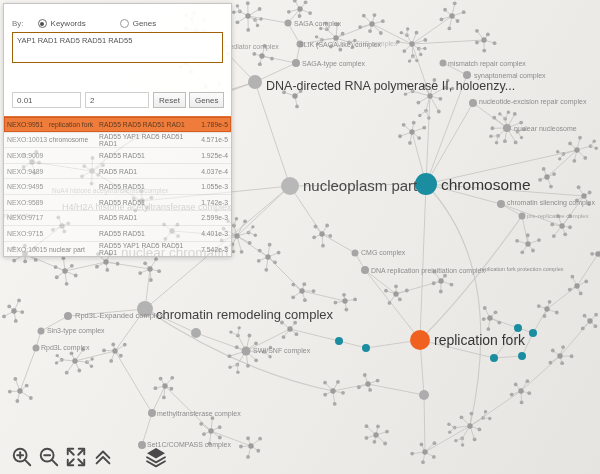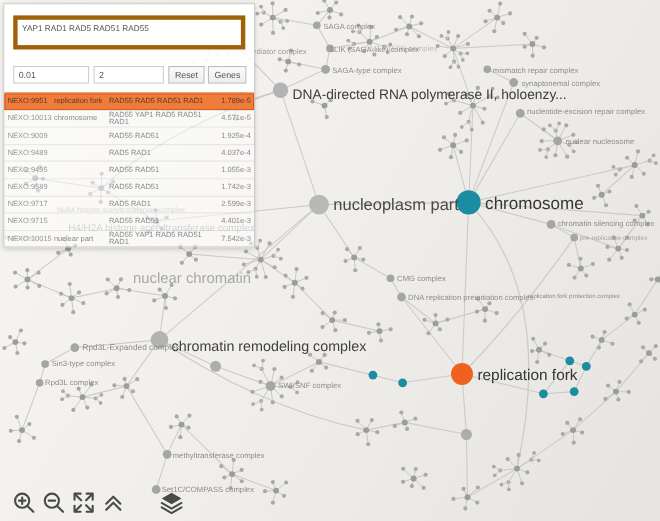--- a/index.html
+++ b/index.html
@@ -21,24 +21,24 @@
   .icon-btn { width:16px; height:16px; margin-left:5px; display:flex; align-items:center;
     justify-content:center; cursor:pointer; flex:none; }
   .by-row { display:flex; align-items:center; margin-top:9px; font-size:8px; color:#777; }
   .radio { width:9px; height:9px; border-radius:50%; border:1px solid #9a9a9a; background:#fff;
     margin:0 4px 0 14px; position:relative; flex:none; }
   .radio.checked { border-color:#6b6b6b; }
   .radio.checked::after { content:""; position:absolute; left:1.5px; top:1.5px; width:4px;
     height:4px; border-radius:50%; background:#4e4e4e; }
   .radio-label { color:#555; margin-right:8px; }
   .te-heading { margin-top:14px; font-size:10px; color:#6e6e6e; }
-  .te-textarea { margin-top:4px; width:100%; height:31px; border:4px solid #a16207; background:#fff;
+  .te-textarea { margin-top:4px; width:100%; height:31px; border:1px solid #a16207; background:#fff;
     font-size:7.5px; color:#555; padding:3px 4px; resize:none; outline:none;
     font-family:"Liberation Sans",sans-serif; }
-  .params-row { display:flex; align-items:center; margin-top:10px; }
+  .params-row { display:flex; align-items:center; margin-top:25px; }
   .param-input { height:16px; border:1px solid #cfcfcf; background:#fff; font-size:8px; color:#555;
     padding:0 4px; outline:none; font-family:"Liberation Sans",sans-serif; }
   .param-a { width:69px; margin-right:4px; }
   .param-b { width:64px; }
   .btn { height:16px; border:1px solid #bdbdbd; background:linear-gradient(#fbfbfb,#ededed);
     font-size:8px; color:#555; padding:0 5px; margin-left:4px; cursor:pointer;
     font-family:Liberation Sans, sans-serif; }
   .btn-submit { margin-left:3px; }
   
   .results { background:rgba(255,255,255,.52); font-size:6.8px; color:#8a8a8a; }
@@ -1015,20 +1015,27 @@
         <text x="52" y="193" font-size="6.5" fill="#9a9a9a" font-family="&quot;Liberation Sans&quot;, sans-serif" opacity="0.8">NuA4 histone acetyltransferase complex</text>
         <text x="62" y="210" font-size="9" fill="#9a9a9a" font-family="&quot;Liberation Sans&quot;, sans-serif" opacity="0.9">H4/H2A histone acetyltransferase complex</text>
         <text x="4" y="218" font-size="6.5" fill="#9a9a9a" font-family="&quot;Liberation Sans&quot;, sans-serif" opacity="0.8">rt complex</text>
       </g>
     </svg>
 
   <div id="panel">
     <div class="panel-top">
 
 
+      <div class="by-row">
+        <span>By:</span>
+        <span class="radio checked"></span>
+        <span class="radio-label">Keywords</span>
+        <span class="radio" style="margin-left:26px"></span>
+        <span class="radio-label">Genes</span>
+      </div>
 
       <textarea class="te-textarea" style="">YAP1 RAD1 RAD5 RAD51 RAD55</textarea>
 
       <div class="params-row">
         <input class="param-input param-a" value="0.01" style="">
         <input class="param-input param-b" value="2" style="">
         <button class="btn">Reset</button>
         <button class="btn btn-submit">Genes</button>
       </div>
     </div>

